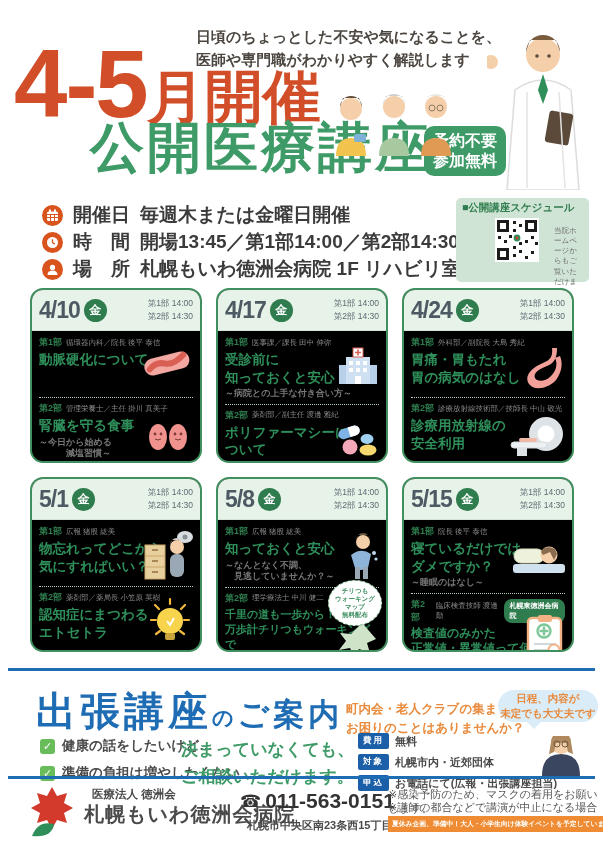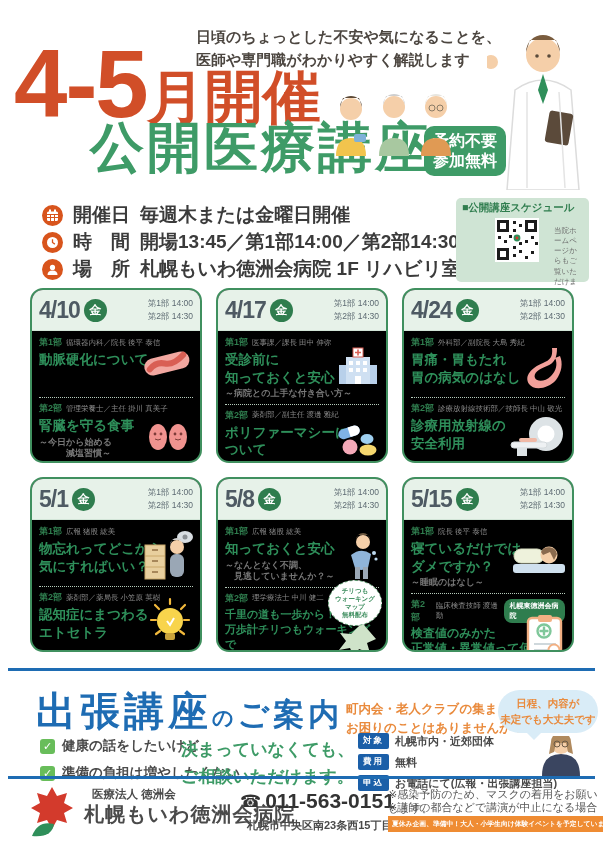--- a/index.html
+++ b/index.html
@@ -43,21 +43,21 @@
   .pill-badge{background:#2f7d4e;color:#fff;font-size:7px;font-weight:bold;border-radius:8px;padding:2px 5px;margin-left:auto;}
   .bubble-badge{position:absolute;right:-3px;top:-12px;width:52px;height:44px;border:1.5px dashed #6aa87c;border-radius:50%;
                 background:#fff;font-size:6.5px;font-weight:bold;color:#3e8e5f;text-align:center;
                 display:flex;align-items:center;justify-content:center;line-height:1.25;white-space:pre-line;z-index:2;}
   .t12 .ltitle{font-size:12px;}
   
   .blue-line{position:absolute;left:8px;width:587px;height:3px;background:#1e6cb3;}
   .out-title{position:absolute;left:36px;top:684px;color:#1e6cb3;font-weight:bold;display:flex;align-items:baseline;letter-spacing:4px;}
   .out-title .t1{font-size:40px;}.out-title .t2{font-size:21px;}.out-title .t3{font-size:31px;}
   .out-lead{position:absolute;left:346px;top:700px;color:#e98a3c;font-size:12.5px;font-weight:bold;line-height:1.55;}
-  .bubble{position:absolute;left:498px;top:690px;width:100px;height:43px;background:#d9ecf7;border-radius:22px;
+  .bubble{position:absolute;left:498px;top:690px;width:100px;height:32px;background:#d9ecf7;border-radius:22px;
           color:#e98a3c;font-size:10.5px;font-weight:bold;text-align:center;display:flex;align-items:center;justify-content:center;line-height:1.45;}
   .bubble:after{content:"";position:absolute;left:28px;bottom:-7px;border:8px solid transparent;border-top-color:#d9ecf7;border-bottom:0;}
   .checks{position:absolute;left:40px;top:737px;}
   .check-row{display:flex;align-items:center;gap:7px;margin-bottom:9px;}
   .check-box{width:15px;height:15px;border-radius:3px;background:#68bd5a;color:#fff;font-size:11px;font-weight:bold;
              display:flex;align-items:center;justify-content:center;}
   .check-text{font-size:13.5px;font-weight:bold;color:#4a4a4a;}
   .consult{position:absolute;left:181px;top:736px;font-size:17px;font-weight:bold;color:#3e9b67;line-height:1.6;}
   .details{position:absolute;left:358px;top:733px;}
   .d-row{display:flex;align-items:center;gap:6px;margin-bottom:5px;}
@@ -510,26 +510,26 @@
     </div>
   </div>
 
   <div class="consult">
     <div>決まっていなくても、</div>
     <div>ご相談いただけます。</div>
   </div>
 
   <div class="details">
     <div class="d-row">
+      <span class="d-label">費用</span>
+      <span class="d-value">無料</span>
+    </div>
+    <div class="d-row">
       <span class="d-label">対象</span>
       <span class="d-value">札幌市内・近郊団体</span>
-    </div>
-    <div class="d-row">
-      <span class="d-label">費用</span>
-      <span class="d-value">無料</span>
     </div>
     <div class="d-row">
       <span class="d-label">申込</span>
       <span class="d-value">お電話にて(広報・出張講座担当)</span>
     </div>
   </div>
 
   <svg style="position:absolute;left:524px;top:736px;" width="74" height="40" viewBox="0 0 74 40">
     <circle cx="37" cy="8" r="10" fill="#f5cfa9"></circle>
     <path d="M27 6a10 10 0 0 1 20 0l2 12-5-2-2-9h-10l-2 9-5 2z" fill="#b08a5e"></path>

